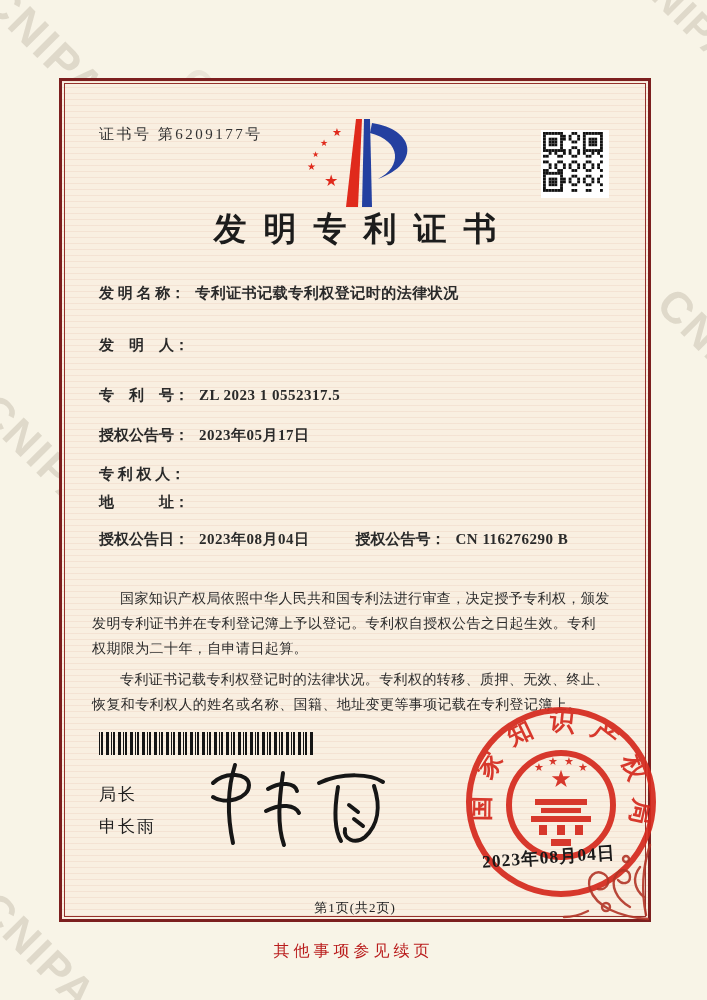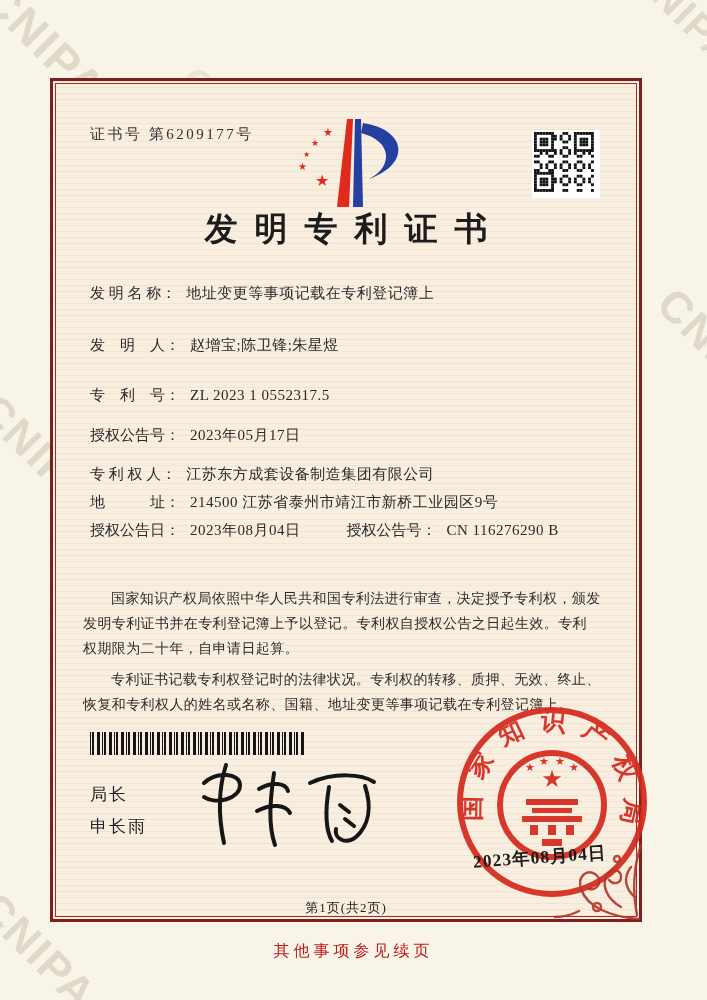--- a/index.html
+++ b/index.html
@@ -9,44 +9,44 @@
     font-family:"Liberation Serif","DejaVu Serif",serif;
     color:#222;
   }
   .watermark{
     position:absolute; font-family:"Liberation Sans","DejaVu Sans",sans-serif;
     font-weight:bold; color:rgba(150,140,118,0.26);
     transform:rotate(45deg); letter-spacing:2px; pointer-events:none; white-space:nowrap;
   }
   .watermark.light{ color:rgba(170,155,135,0.16); }
   .frame{
-    position:absolute; left:50px; top:78px; width:586px; height:838px;
+    position:absolute; left:59px; top:78px; width:586px; height:838px;
     border:3px solid var(--border,#7c1f1f);
     background:
       repeating-linear-gradient(180deg, rgba(213,150,128,0.14) 0 1px, rgba(0,0,0,0) 1px 6px),
       #f9efe1;
   }
   .frame-line{ position:absolute; inset:2px; border:1px solid #96302a; pointer-events:none; }
   .cert-no{ position:absolute; left:37px; top:44px; font-size:15px; letter-spacing:2.5px; color:#333; }
   
   .logo{ position:absolute; left:228px; top:32px; width:150px; height:100px; }
   .logo .star{ position:absolute; color:var(--logo_red,#e02a1c); line-height:1; font-family:"DejaVu Sans",sans-serif; }
   
   .qr{ position:absolute; left:479px; top:49px; width:64px; height:64px; background:#fff; padding:2px; }
   .title{
     position:absolute; left:0; top:126px; width:100%; text-align:center;
     font-size:33px; font-weight:bold; letter-spacing:17px; text-indent:17px; color:#1c1c1c;
   }
-  .fields{ position:absolute; left:37px; top:201px; width:520px; font-size:15px; color:#2a2a2a; }
+  .fields{ position:absolute; left:37px; top:201px; width:520px; font-size:15px; color:#2a2a2a;font-weight:bold; }
   .frow{ display:flex; line-height:22px; white-space:nowrap; }
   .frow .lbl{ flex:0 0 auto; }
   .frow .val{ margin-left:10px; letter-spacing:0.5px; }
   .frow .lbl2{ margin-left:46px; }
   .mb1{margin-bottom:30px}.mb2{margin-bottom:28px}.mb3{margin-bottom:18px}
-  .mb4{margin-bottom:17px}.mb5{margin-bottom:6px}.mb6{margin-bottom:6px}
+  .mb4{margin-bottom:17px}.mb5{margin-bottom:6px}.mb6{margin-bottom:15px}
   .paras{ position:absolute; left:30px; top:505px; width:534px; font-size:14px; line-height:25px; color:#2b2b2b; letter-spacing:0.4px; }
   .paras p{ margin:0 16px 6px 0; text-indent:2em; }
   .barcode{ position:absolute; left:37px; top:651px; width:216px; height:23px; display:flex; align-items:stretch; overflow:hidden; }
   .barcode div{ background:#151515; }
   .sig-title{ position:absolute; left:37px; top:702px; font-size:17px; letter-spacing:2px; }
   .sig-name{ position:absolute; left:37px; top:734px; font-size:17px; letter-spacing:2px; }
   .sig-svg{ position:absolute; left:135px; top:672px; }
   .seal{ position:absolute; left:400px; top:622px; width:198px; height:198px; }
   .seal-date{
     position:absolute; left:420px; top:764px; font-size:17.5px; font-weight:bold;
@@ -282,41 +282,38 @@
           <rect x="42.75" y="57.00" width="2.85" height="2.85" fill="#111"></rect>
           <rect x="45.60" y="57.00" width="2.85" height="2.85" fill="#111"></rect>
           <rect x="57.00" y="57.00" width="2.85" height="2.85" fill="#111"></rect>
         </svg></div>
 
     <div class="title">发明专利证书</div>
 
     <div class="fields">
       <div class="frow mb1">
         <span class="lbl">发 明 名 称：</span>
-        <span class="val">地址变更等事项记载在专利登记簿上</span>
+        <span class="val">专利证书记载专利权登记时的法律状况</span>
       </div>
       <div class="frow mb2">
         <span class="lbl">发　明　人：</span>
-        <span class="val">赵增宝;陈卫锋;朱星煜</span>
       </div>
       <div class="frow mb3">
         <span class="lbl">专　利　号：</span>
         <span class="val">ZL 2023 1 0552317.5</span>
       </div>
       <div class="frow mb4">
         <span class="lbl">授权公告号：</span>
         <span class="val">2023年05月17日</span>
       </div>
       <div class="frow mb5">
         <span class="lbl">专 利 权 人：</span>
-        <span class="val">江苏东方成套设备制造集团有限公司</span>
       </div>
       <div class="frow mb6">
         <span class="lbl">地　　　址：</span>
-        <span class="val">214500 江苏省泰州市靖江市新桥工业园区9号</span>
       </div>
       <div class="frow">
         <span class="lbl">授权公告日：</span>
         <span class="val">2023年08月04日</span>
         <span class="lbl lbl2">授权公告号：</span>
         <span class="val">CN 116276290 B</span>
       </div>
     </div>
 
     <div class="paras">

